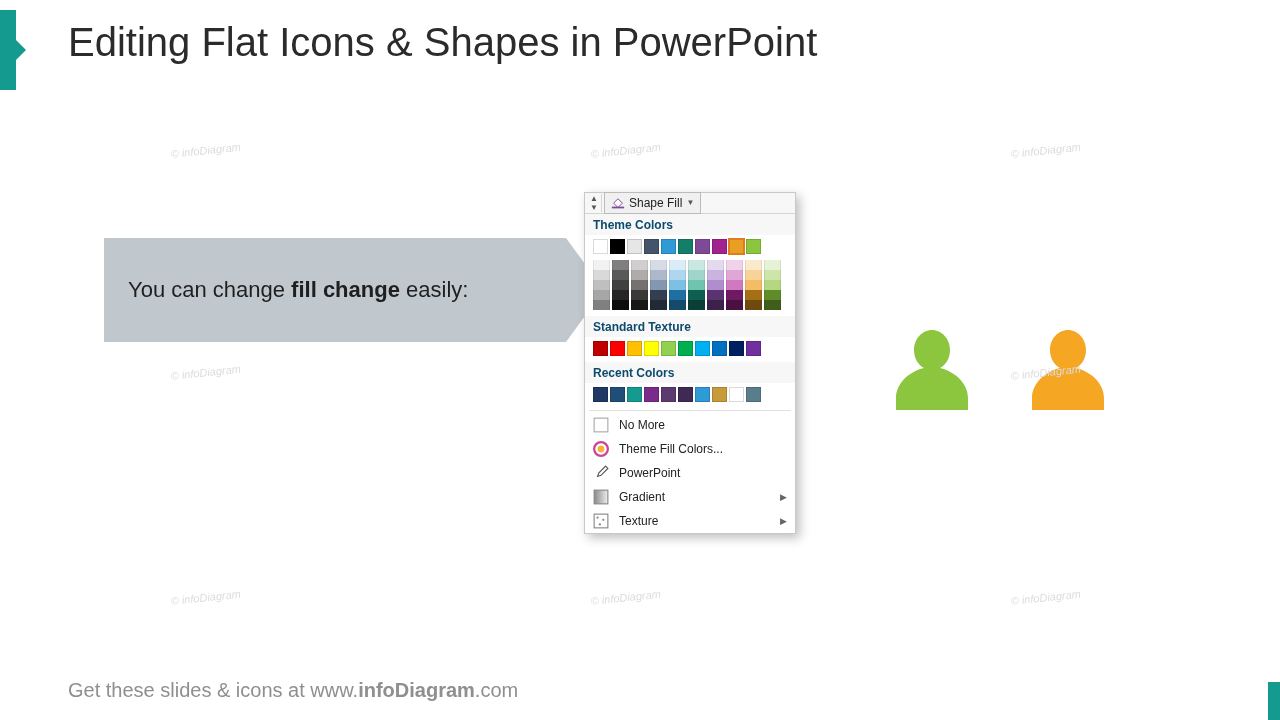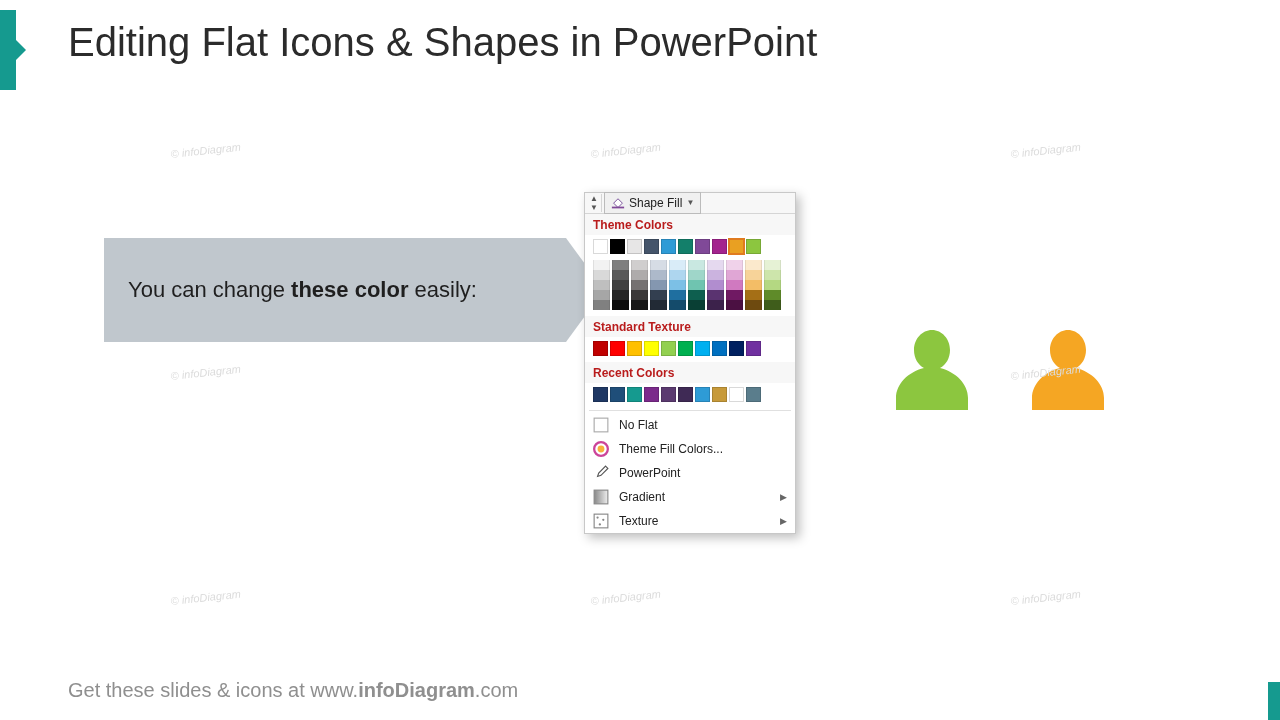--- a/index.html
+++ b/index.html
@@ -109,21 +109,21 @@
     font-size: 12px;
     gap: 4px;
   }
   .bucket-icon {
     width: 14px;
     height: 12px;
   }
   .small-caret { font-size: 8px; color: #555; }
   .section-label {
     font-weight: 600;
-    color: #b91c1c;
+    color: #0c4a6e;
     padding: 4px 8px 3px 8px;
     background: #f7f7f7;
   }
   .swatch-grid {
     display: grid;
     grid-template-columns: repeat(10, 15px);
     gap: 2px;
     padding: 4px 8px 6px 8px;
   }
   .sw {
@@ -221,21 +221,21 @@
 <body>
 
 <div class="left-tab"></div>
 
 <div class="title-area">Editing Flat Icons &amp; Shapes in PowerPoint</div>
 
 <div class="panel-right-slab"></div>
 
 <div class="callout">
   <span>
-    <span>You can change </span><b>these color</b><span> easily:</span>
+    <span>You can change </span><b>fill change</b><span> easily:</span>
   </span>
 </div>
 
 <div class="panel">
   <div class="panel-top">
     <div class="up-down-col">
       <div class="ud">▲</div>
       <div class="ud">▼</div>
     </div>
     <div class="shape-fill-btn">
@@ -367,21 +367,21 @@
     </div>
 
   <div class="sep"></div>
 
   <div class="menu-row">
     <span class="ic">
         <svg viewBox="0 0 14 14">
           <rect x="1" y="1" width="12" height="12" fill="#fff" stroke="#aaa"></rect>
         </svg>
       </span>
-    <span>No Flat</span>
+    <span>No More</span>
   </div>
   <div class="menu-row">
     <span class="ic">
         <svg viewBox="0 0 14 14">
           <circle cx="7" cy="7" r="6" fill="none" stroke="#c49" stroke-width="2"></circle>
           <circle cx="7" cy="7" r="3" fill="#f7b23b"></circle>
         </svg>
       </span>
     <span>Theme Fill Colors...</span>
   </div>

